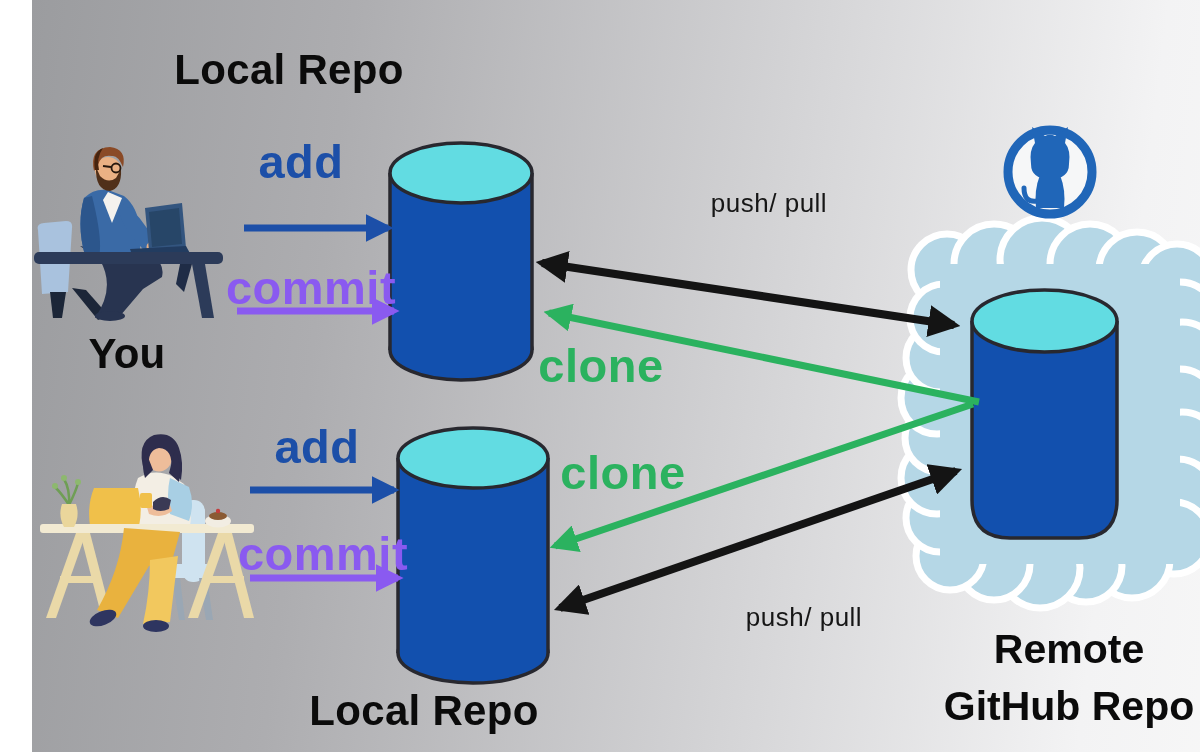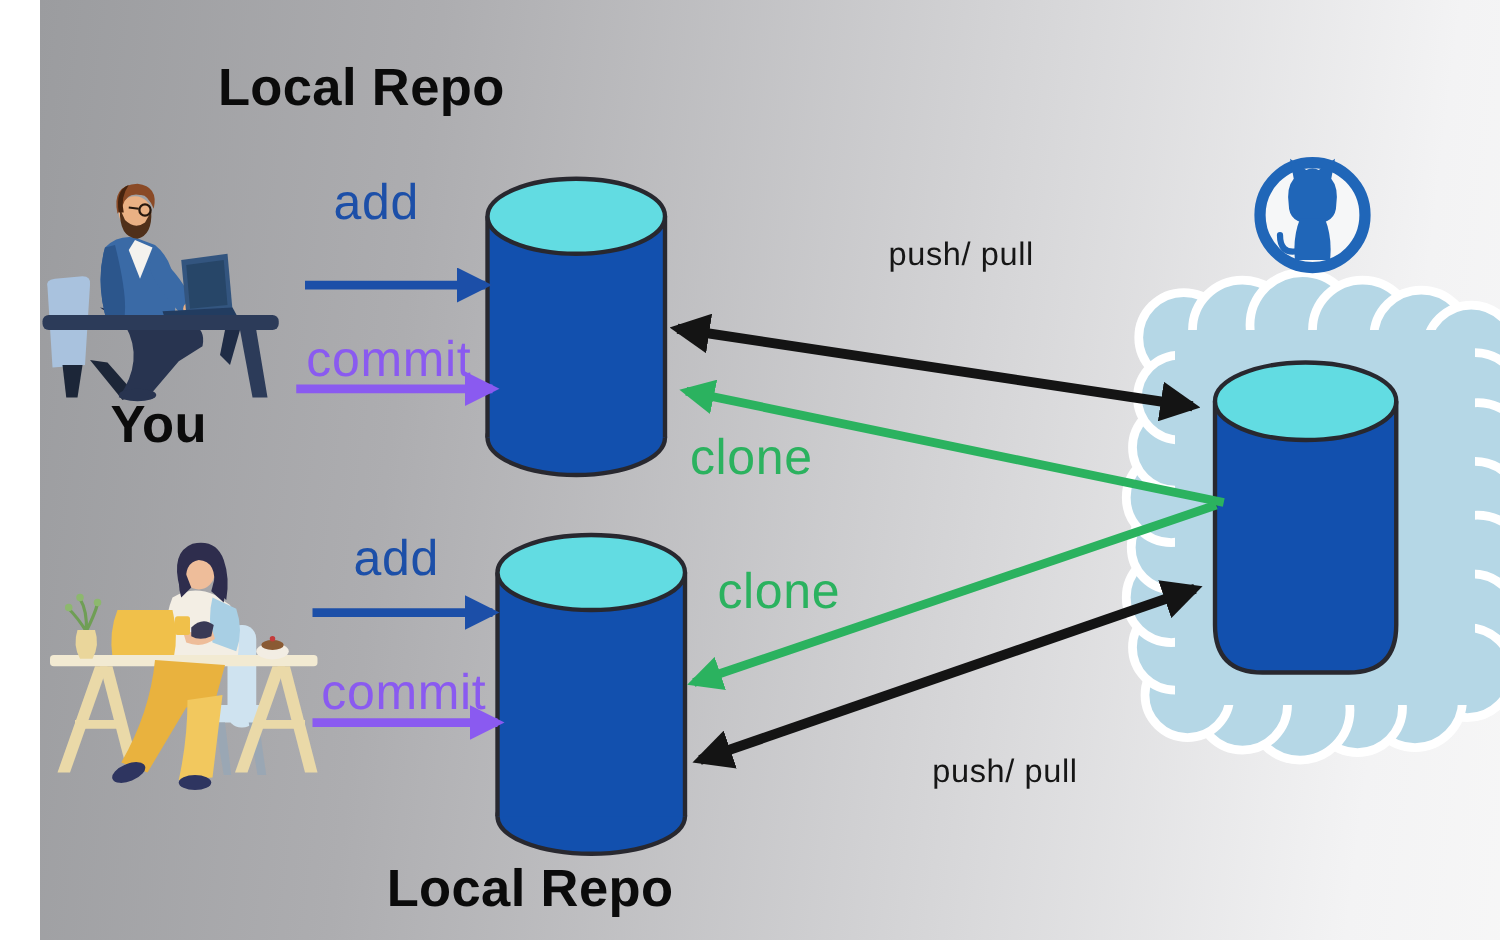--- a/index.html
+++ b/index.html
@@ -13,21 +13,21 @@
   }
   #diagram-svg{position:absolute;left:0;top:0;}
   .lbl{
     position:absolute;
     transform:translate(-50%,-50%);
     white-space:nowrap;
     font-family:"Liberation Sans",sans-serif;
     line-height:1.1;
   }
   .bold{font-weight:700;font-size:42px;color:#0b0b0b;letter-spacing:.3px;}
-  .action{font-weight:400;font-size:40px;letter-spacing:.5px;}
+  .action{font-weight:700;font-size:47px;letter-spacing:.5px;}
   .pp{font-weight:400;font-size:26px;color:#161616;letter-spacing:.5px;}
   .blue{color:#1c4fa8;}
   .purple{color:#8a5af0;}
   .green{color:#2bb25f;}
   .twoline{
     position:absolute;
     transform:translate(-50%,-50%);
     text-align:center;
     font:700 41px/1.38 "Liberation Sans",sans-serif;
     color:#0b0b0b;
@@ -176,27 +176,31 @@
       <ellipse cx="186" cy="516" rx="9" ry="4" fill="#8a5a33"></ellipse>
       <circle cx="186" cy="511" r="2.2" fill="#c43b3b"></circle>
       <path d="M92,528 L148,532 L140,561 L117,566 L86,618 L65,610 Q88,570 92,528 Z" fill="#e9b23e"></path>
       <path d="M118,560 L146,556 L138,622 L111,624 Q118,592 118,560 Z" fill="#f2c85e"></path>
       <ellipse cx="71" cy="618" rx="14" ry="7" fill="#2e3560" transform="rotate(-22 71 618)"></ellipse>
       <ellipse cx="124" cy="626" rx="13" ry="6" fill="#2e3560"></ellipse>
     </g>
   </svg>
 
   <div class="lbl bold" style="left:257px;top:70px;">Local Repo</div>
-  <div class="lbl bold" style="left:95px;top:340px;">You</div>
+  <div class="lbl bold" style="left:95px;top:354px;">You</div>
   <div class="lbl action blue" style="left:269px;top:162px;">add</div>
   <div class="lbl action purple" style="left:279px;top:288px;">commit</div>
   <div class="lbl pp" style="left:737px;top:203px;">push/ pull</div>
   <div class="lbl action green" style="left:569px;top:366px;">clone</div>
   <div class="lbl action blue" style="left:285px;top:447px;">add</div>
   <div class="lbl action purple" style="left:291px;top:554px;">commit</div>
   <div class="lbl action green" style="left:591px;top:473px;">clone</div>
   <div class="lbl pp" style="left:772px;top:617px;">push/ pull</div>
 
 
   <div class="lbl bold" style="left:392px;top:711px;">Local Repo</div>
 
+  <div class="twoline" style="left:1037px;top:678px;">
+    <div>Remote</div>
+    <div>GitHub Repo</div>
+  </div>
 
 </div>
 
 </body></html>

